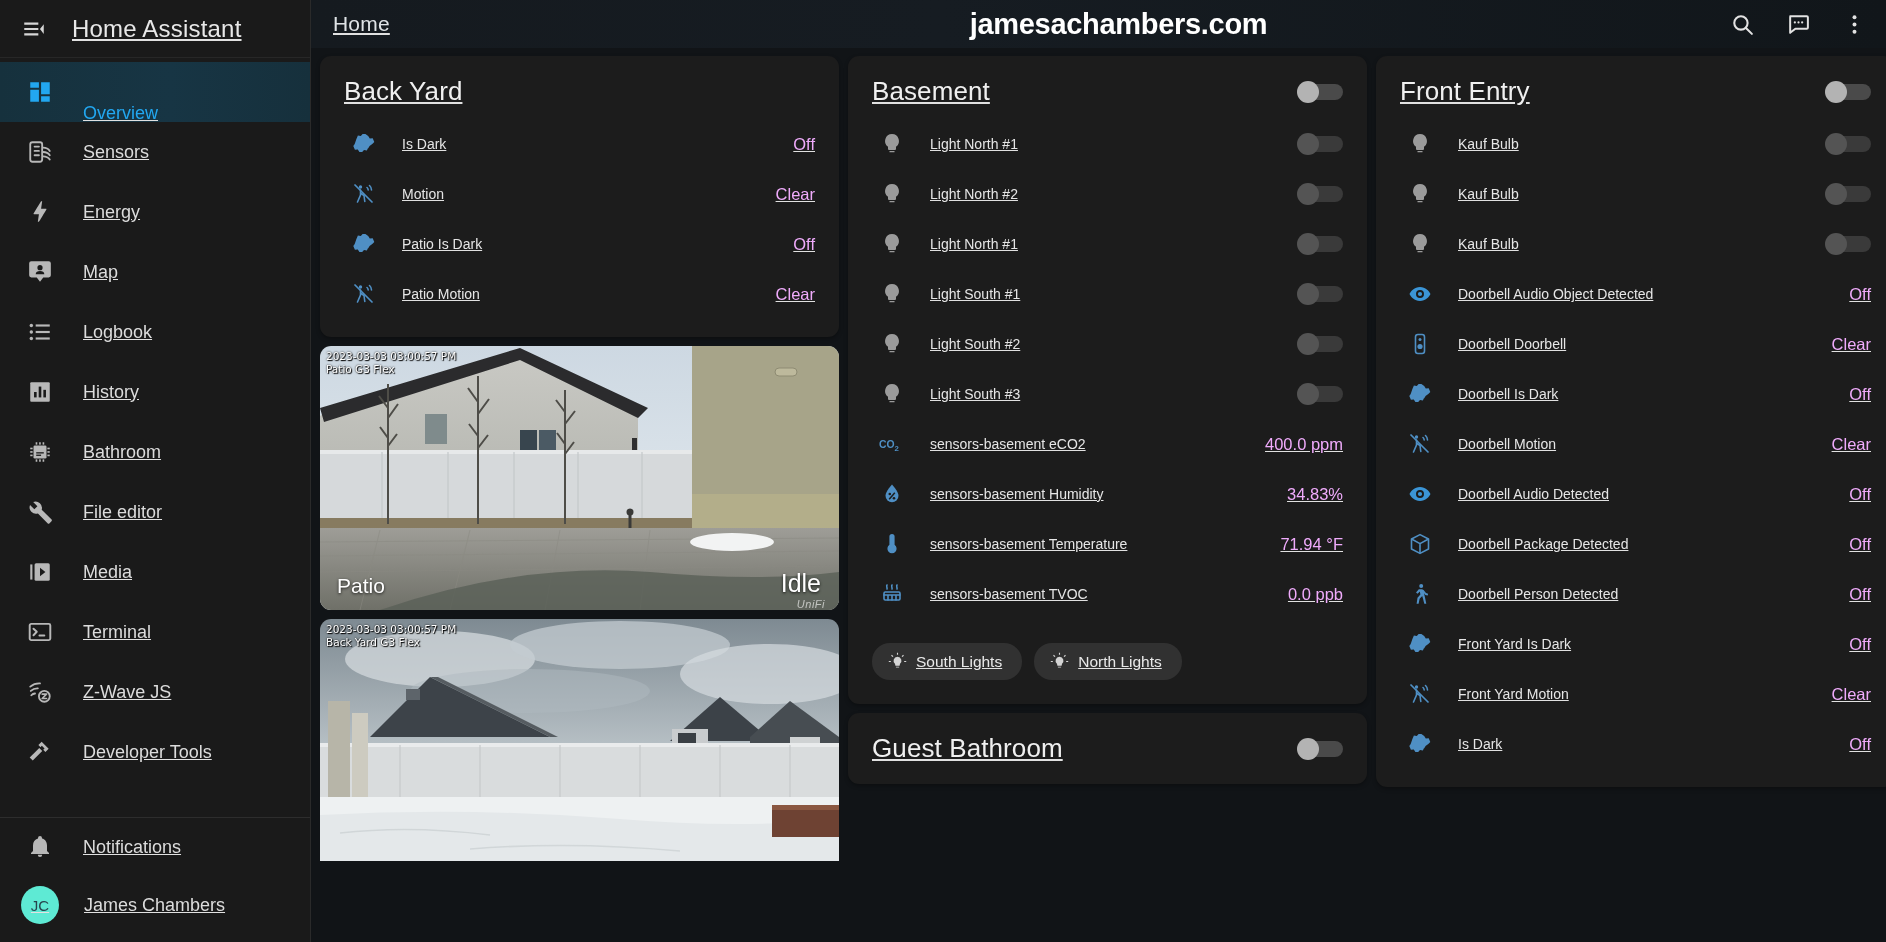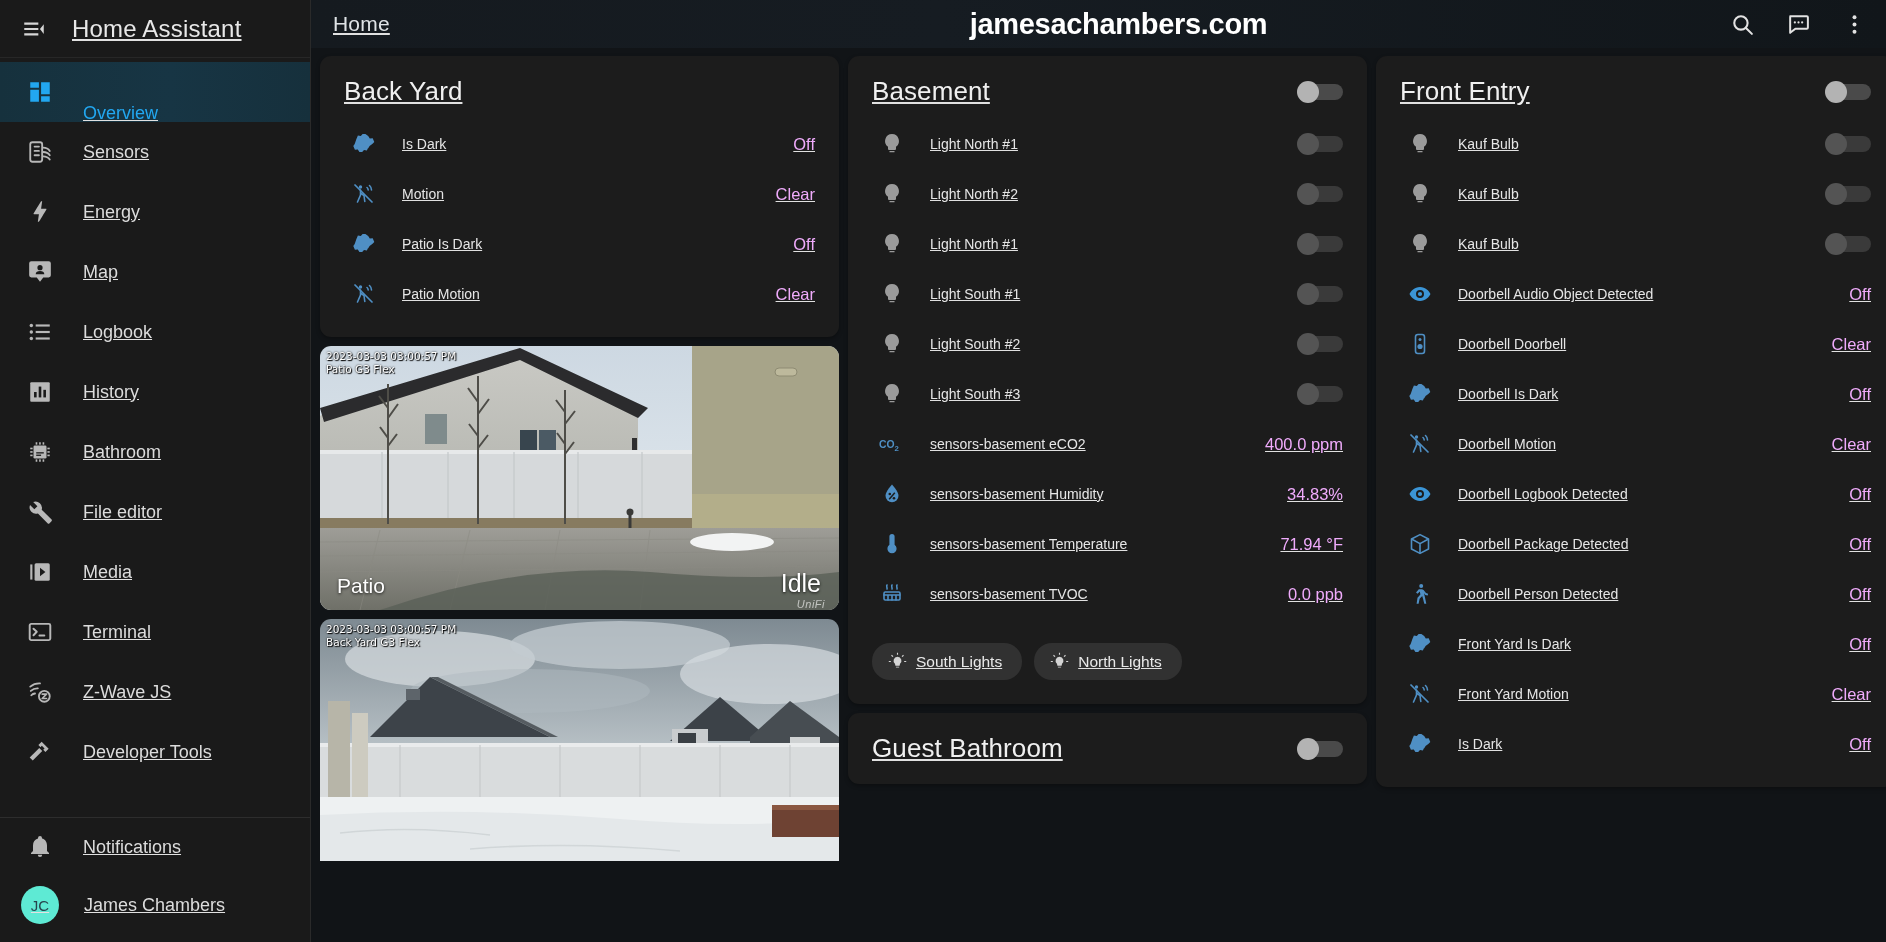--- a/index.html
+++ b/index.html
@@ -824,21 +824,21 @@
               <span class="rsp"></span>
               <span class="rval">Clear</span>
             </div>
             <div class="row">
               <span class="ricon">
                 <svg width="24" height="24" viewBox="0 0 24 24" fill="#3b95d6">
                     <path d="M12 5C6.5 5 2.7 9.2 1.5 12 2.7 14.8 6.5 19 12 19s9.3-4.2 10.5-7C21.3 9.2 17.5 5 12 5zm0 11a4 4 0 1 1 0-8 4 4 0 0 1 0 8z"></path>
                     <circle cx="12" cy="12" r="2.1"></circle>
                   </svg>
               </span>
-              <span class="rname">Doorbell Logbook Detected</span>
+              <span class="rname">Doorbell Audio Detected</span>
               <span class="rsp"></span>
               <span class="rval">Off</span>
             </div>
             <div class="row">
               <span class="ricon">
                 <svg width="24" height="24" viewBox="0 0 24 24" fill="none" stroke="#4f8fc4" stroke-width="1.6" stroke-linejoin="round">
                   <path d="M12 2.6 20.5 7v10L12 21.4 3.5 17V7z"></path>
                   <path d="M3.5 7 12 11.6 20.5 7M12 11.6V21.4"></path>
                 </svg>
               </span>

